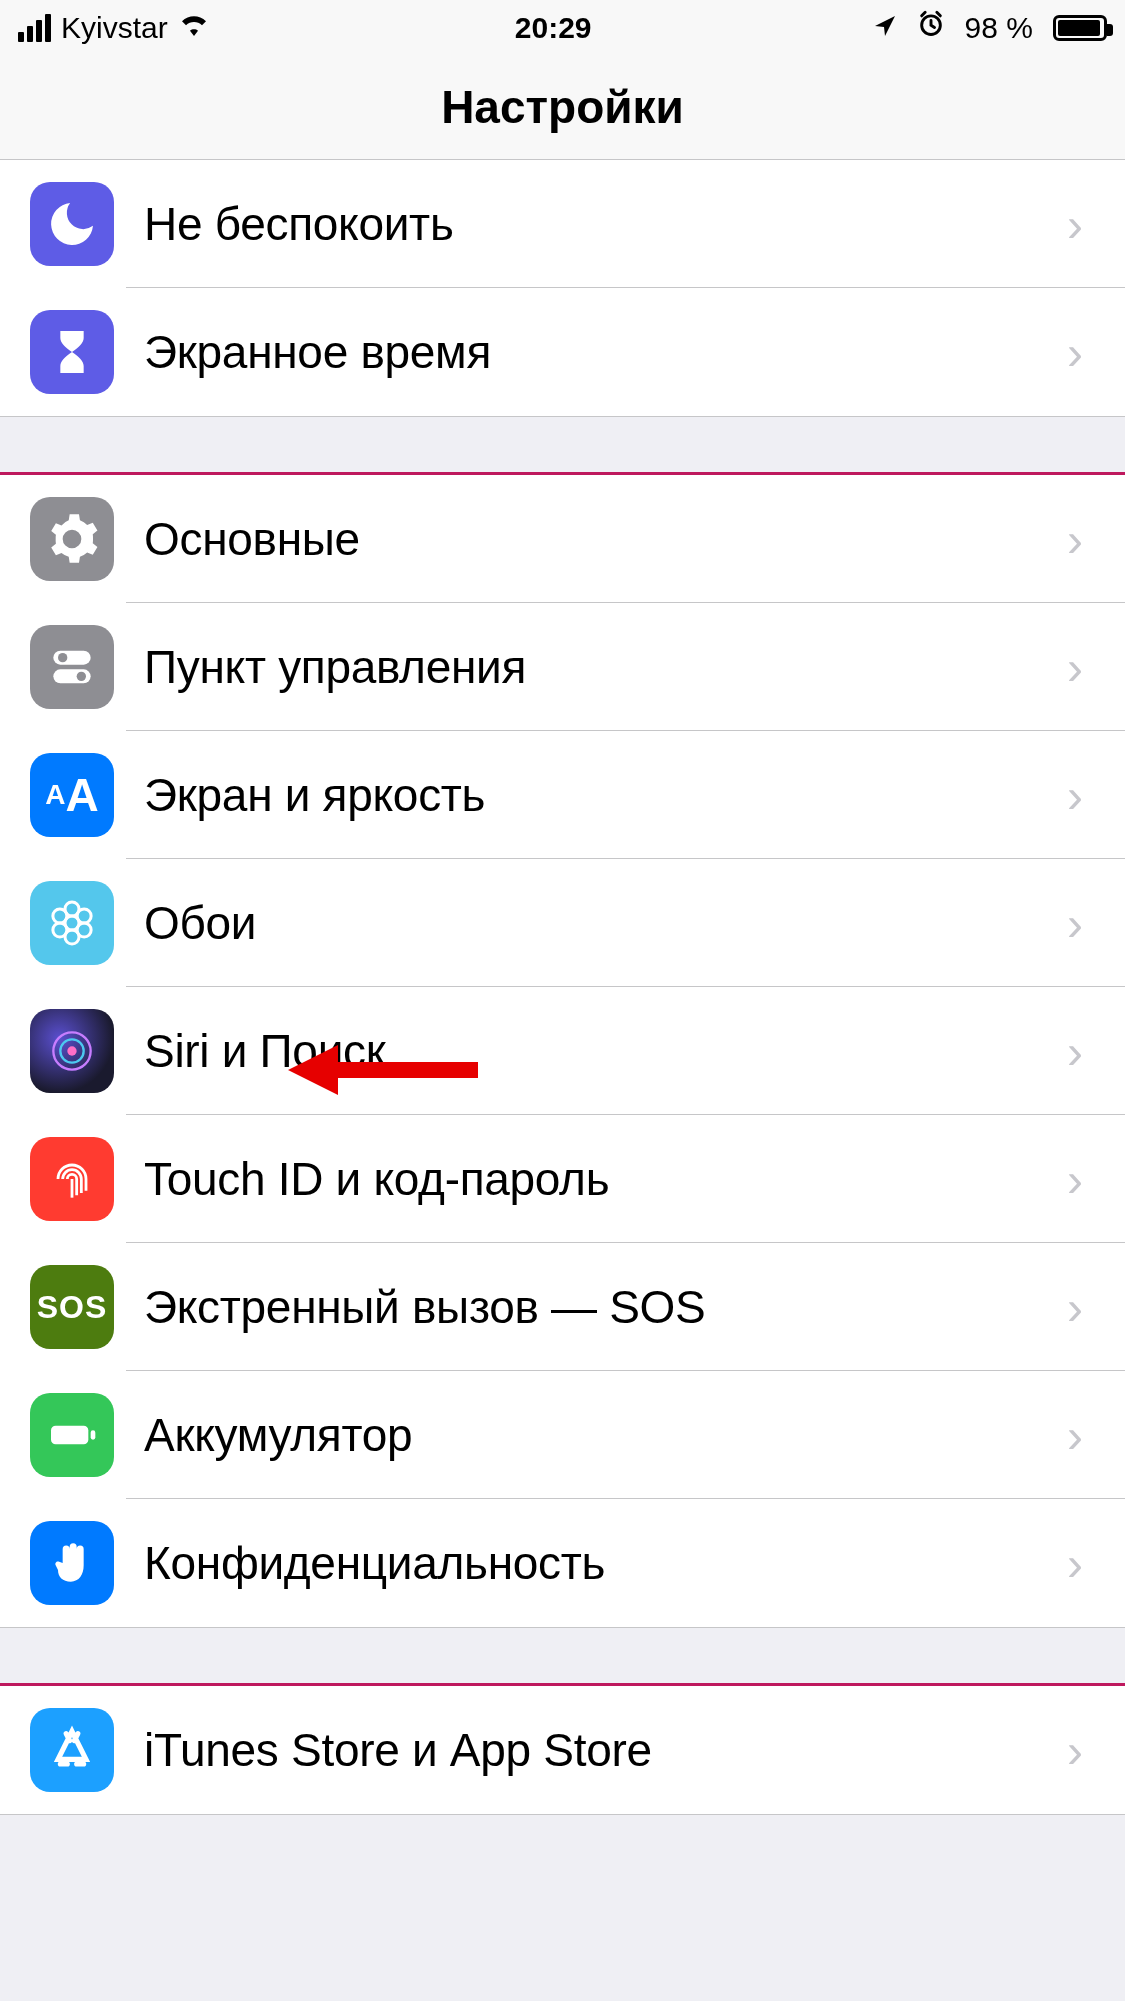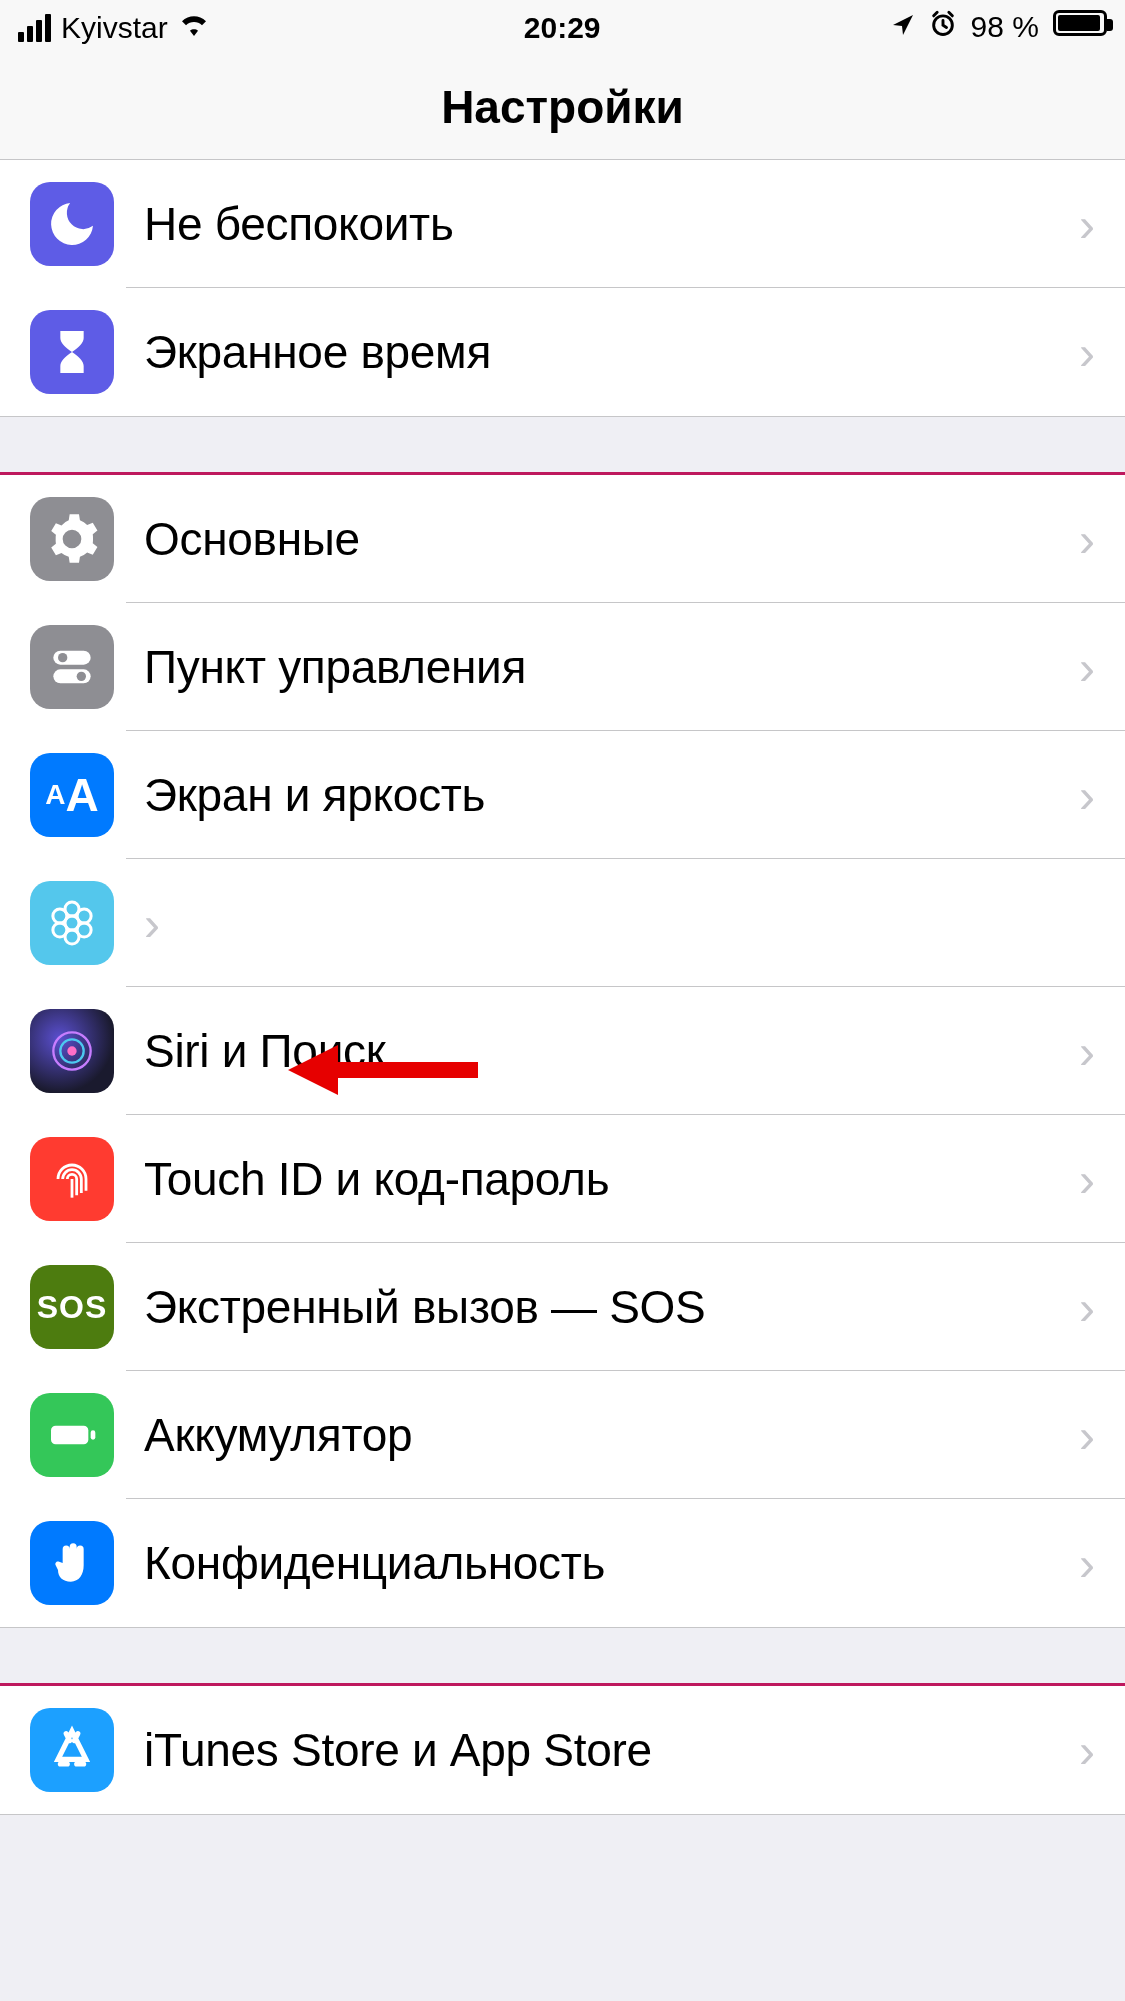--- a/index.html
+++ b/index.html
@@ -18,21 +18,21 @@
       background: #f8f8f8;
       display: flex;
       align-items: center;
       justify-content: space-between;
       padding: 0 18px;
       font-size: 30px;
       font-weight: 500;
       color: #000;
     }
     .status-left { display: flex; align-items: center; gap: 10px; }
-    .status-right { display: flex; gap: 14px; }
+    .status-right { display: flex; align-items: center; gap: 20px; }
     .status-center { font-weight: 600; margin-left: 24px; }
     .signal-bars { display: inline-flex; align-items: flex-end; gap: 3px; }
     .signal-bars span { width: 6px; background: #000; border-radius: 1px; }
     .signal-bars span:nth-child(1){height:10px;}
     .signal-bars span:nth-child(2){height:16px;}
     .signal-bars span:nth-child(3){height:22px;}
     .signal-bars span:nth-child(4){height:28px;}
     .wifi-icon { font-size: 30px; }
     .battery-icon {
       width: 54px; height: 26px; border: 3px solid #000; border-radius: 6px;
@@ -67,23 +67,24 @@
     .section {
       background: #fff;
       border-top: 3px solid #be185d;
       border-bottom: 1px solid #c6c6c8;
     }
 
     
     .row {
       display: flex;
       align-items: center;
-      padding: 0 30px 0 30px;
+      padding: 0 42px 0 30px;
       height: 128px;
       position: relative;
+      justify-content: flex-end;
     }
     .row-sep {
       position: absolute;
       left: 126px; right: 0; bottom: 0;
       height: 1px;
       background: #c6c6c8;
     }
     .row:last-child .row-sep { display: none; }
 
     .app-icon {
@@ -245,20 +246,21 @@
             <circle cx="12" cy="12" r="3"></circle>
             <circle cx="12" cy="6" r="3"></circle>
             <circle cx="12" cy="18" r="3"></circle>
             <circle cx="6.8" cy="9" r="3"></circle>
             <circle cx="17.2" cy="9" r="3"></circle>
             <circle cx="6.8" cy="15" r="3"></circle>
             <circle cx="17.2" cy="15" r="3"></circle>
           </g>
         </svg>
     </div>
+    <div class="row-label">Обои</div>
     <div class="chevron">›</div>
     <div class="row-sep"></div>
   </div>
   <div class="row">
     <div class="app-icon ic-siri">
       <svg viewBox="0 0 24 24">
           <circle cx="12" cy="12" r="8" fill="none" stroke="#c77dff" stroke-width="1"></circle>
           <circle cx="12" cy="12" r="5" fill="none" stroke="#4cc9f0" stroke-width="1"></circle>
           <circle cx="12" cy="12" r="2" fill="#ff6ec7"></circle>
         </svg>

